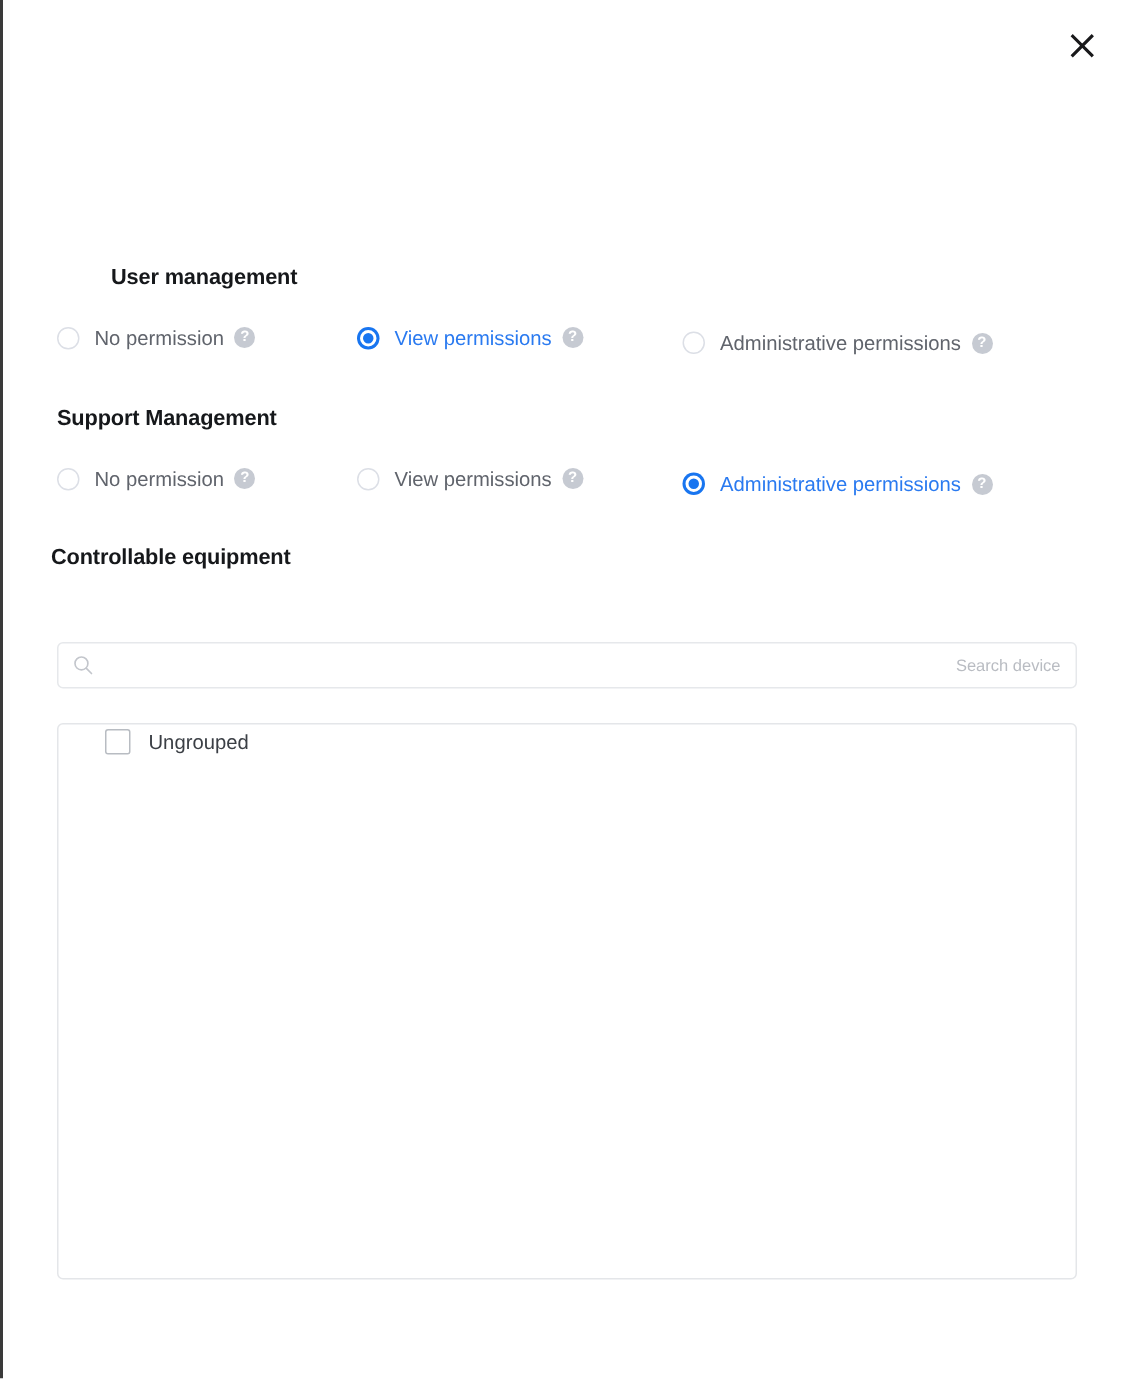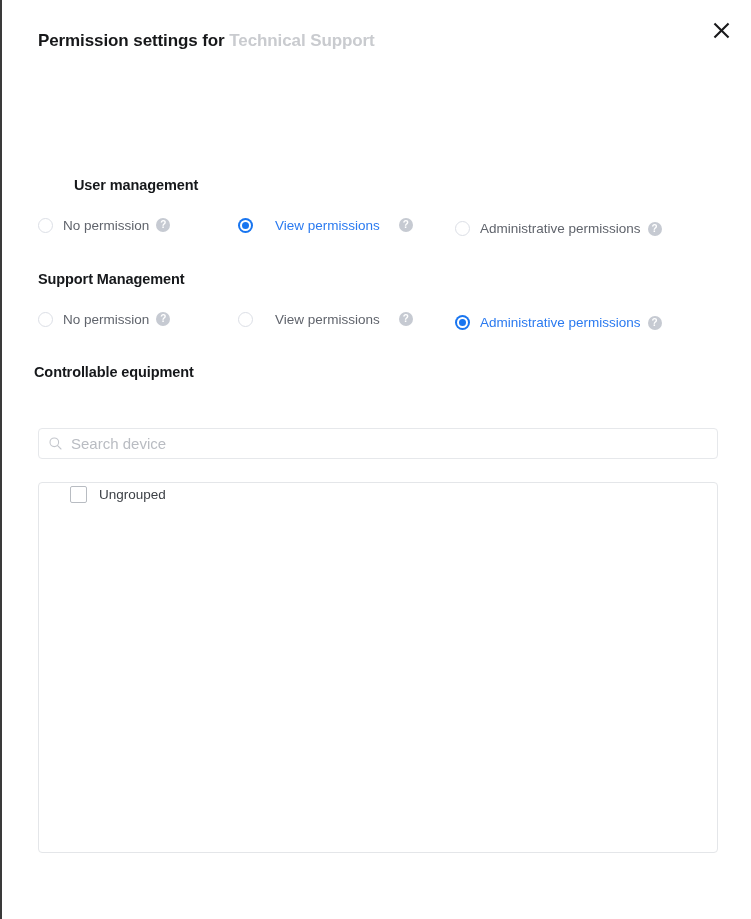--- a/index.html
+++ b/index.html
@@ -88,21 +88,21 @@
   .row-device { top: 232px; }
 
   .radio-option {
     display: flex;
     align-items: center;
     cursor: pointer;
     height: 22px;
     user-select: none;
   }
   .radio-option.opt0 { width: 200px; }
-  .radio-option.opt1 { width: 217px; gap: 12px; }
+  .radio-option.opt1 { width: 217px; }
   .radio-option.opt2 { width: auto; align-items: flex-end; }
 
   .radio-mark {
     width: 15px;
     height: 15px;
     border-radius: 50%;
     border: 1px solid #dcdfe6;
     box-sizing: border-box;
     background: #ffffff;
     flex: 0 0 auto;
@@ -163,25 +163,26 @@
     display: flex;
     align-items: center;
     padding: 0 10px;
   }
   .search-icon { flex: 0 0 auto; display: block; }
   .search-input {
     border: none;
     outline: none;
     background: transparent;
     margin-left: 9px;
-    font-size: 15px;
+    font-size: 11px;
     color: #505358;
     font-family: "Liberation Sans", sans-serif;
     width: 100%;
     padding: 0;
+    text-align: right;
   }
   .search-input::placeholder { color: #b9bcc2; }
 
   
   .device-panel {
     position: absolute;
     left: 36px;
     top: 406px;
     width: 680px;
     height: 371px;
@@ -249,23 +250,20 @@
     color: #ffffff;
     font-weight: bold;
   }
 </style>
 </head>
 <body>
 
 <div class="dialog">
 
   <div class="dialog-header">
-    <div class="dialog-title">
-      <span>Permission settings for </span><span class="title-target">Technical Support</span>
-    </div>
     <button class="close-button">
       <svg width="17" height="17" viewBox="0 0 17 17">
         <path d="M2.2 2.2 L14.8 14.8 M14.8 2.2 L2.2 14.8" stroke="#19191b" stroke-width="2.1" stroke-linecap="square"></path>
       </svg>
     </button>
   </div>
 
   <div class="dialog-body">
 
     <div class="section-title sec-user-title">User management</div>

